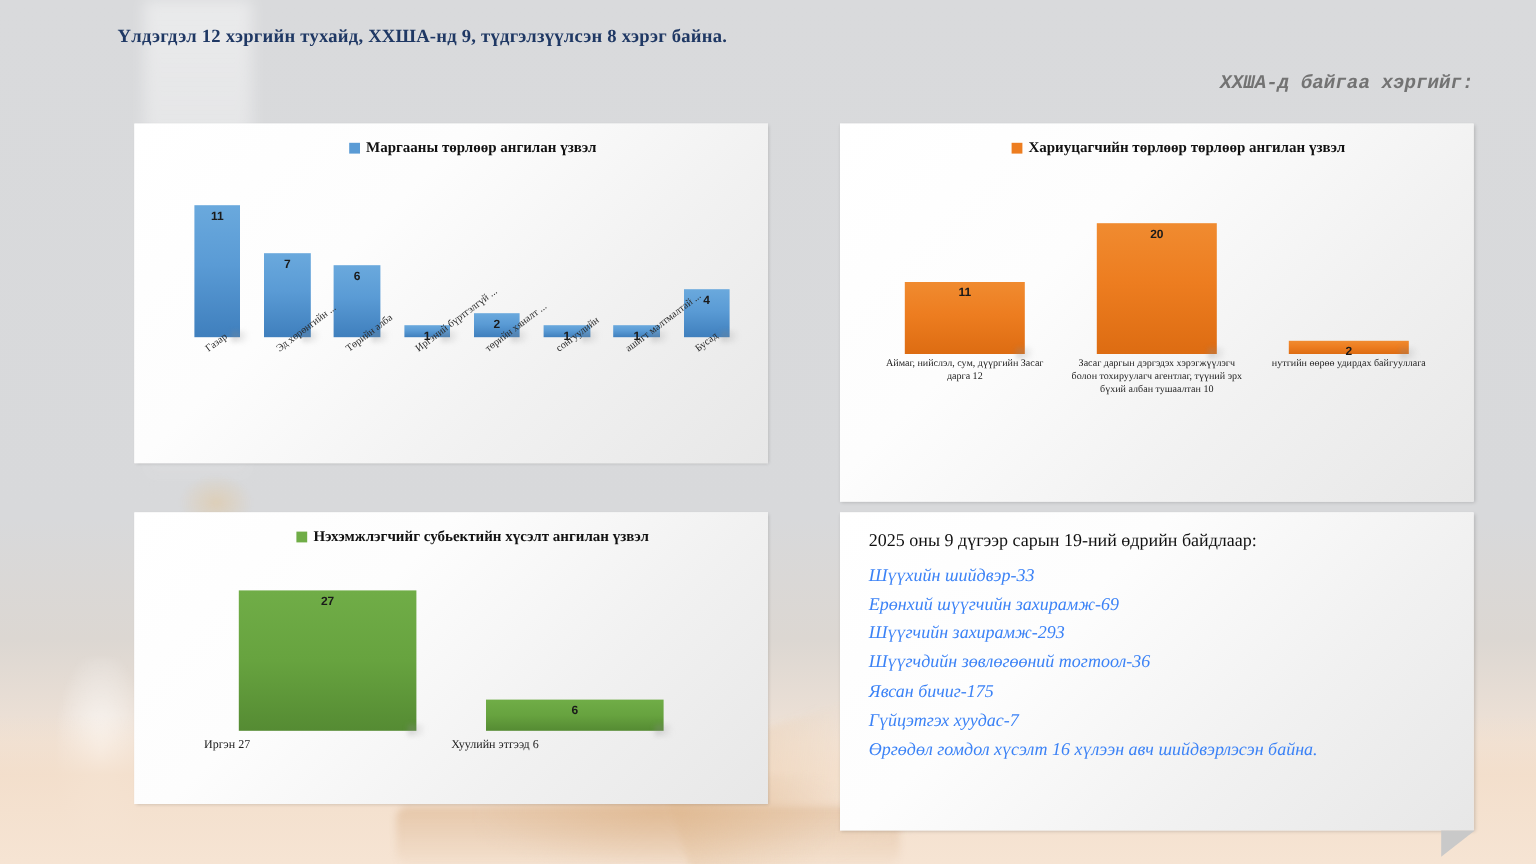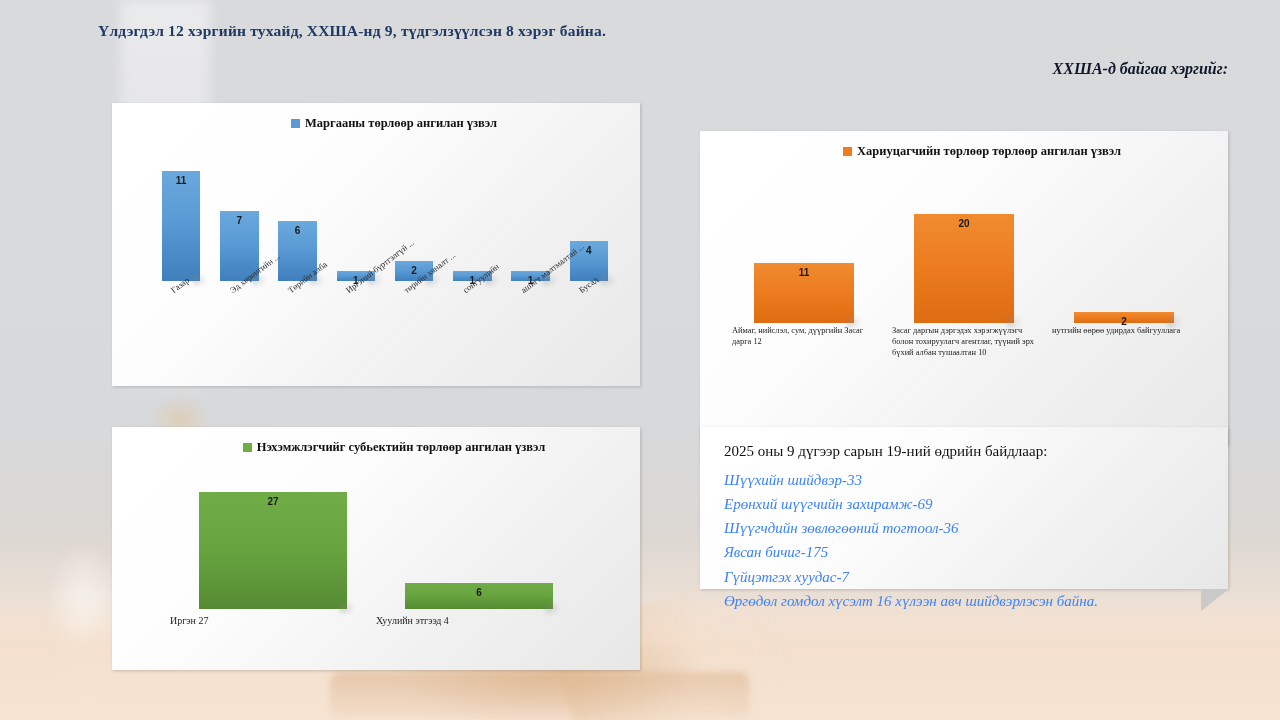--- a/index.html
+++ b/index.html
@@ -53,44 +53,44 @@
   }
 
   
   .title {
     position:absolute; left:98px; top:22px;
     font-weight:bold; font-size:15.5px; color:#1f3864;
     letter-spacing:.2px;
   }
   .subtitle {
     position:absolute; right:52px; top:60px;
-    font-weight:bold; font-style:italic; font-size:16px; color:#0f172a;
+    font-weight:bold; font-style:italic; font-size:16px; color:#737373;font-family:Liberation Mono, monospace;
   }
 
   
   .panel {
     position:absolute;
     background:#ffffff;
     box-shadow: 1px 1px 3px rgba(0,0,0,.18);
   }
   .panel-inner {
     position:absolute; inset:0;
     background: linear-gradient(135deg,#ffffff 0%,#fdfdfd 35%,#f1f1f1 68%,#e7e7e7 100%);
   }
   .fold {
     position:absolute; right:-1px; bottom:-22px;
     width:0; height:0;
     border-left: 28px solid #c9c9c9;
     border-bottom: 22px solid transparent;
   }
 
   #panel-chart1 { left:112px; top:103px; width:528px; height:283px; }
-  #panel-chart2 { left:700px; top:103px; width:528px; height:315px;margin-top:28px; }
+  #panel-chart2 { left:700px; top:103px; width:528px; height:315px; }
   #panel-chart3 { left:112px; top:427px; width:528px; height:243px; }
-  #panel-text   { left:700px; top:427px; width:528px; height:162px; }
+  #panel-text   { left:700px; top:427px; width:528px; height:265px; }
 
   
   .chart { position:absolute; inset:0; }
   .chart-legend {
     position:absolute; left:0; right:0; top:13px;
     text-align:center; font-size:12.5px; font-weight:bold; color:#111;
     font-family:"Liberation Serif", serif;
     padding-left:36px;
   }
   .legend-swatch {
@@ -122,21 +122,21 @@
   .rot-label {
     position:absolute;
     font-size:8.6px; color:#2b2b2b; white-space:nowrap;
     transform-origin: left top;
     transform: rotate(-37deg);
     font-family:"Liberation Serif", serif;
   }
 
   
   .cat-labels2 { position:absolute; left:0; right:0; display:flex; }
-  .cat2 { flex:1 1 0; font-size:8.4px; line-height:1.32; color:#222; padding:0 8px; }
+  .cat2 { flex:1 1 0; text-align:center; font-size:8.4px; line-height:1.32; color:#222; padding:0 8px; }
 
   
   .cat-labels3 { position:absolute; left:0; right:0; display:flex; }
   .cat3 { flex:1 1 0; text-align:left; font-size:10px; color:#222; }
 
   
   .txtbody { position:absolute; left:24px; top:13px; right:16px; }
   .txt-first { font-size:15px; color:#111; margin-bottom:5px; line-height:1.5; }
   .txt-line { font-size:15px; font-style:italic; color:#3b82f6; line-height:1.62; }
 </style>
@@ -249,50 +249,51 @@
         <div class="cat2">Засаг даргын дэргэдэх хэрэгжүүлэгч болон тохируулагч агентлаг, түүний эрх бүхий албан тушаалтан 10</div>
         <div class="cat2">нутгийн өөрөө удирдах байгууллага</div>
       </div>
   </div>
 </div>
 
 <div class="panel" id="panel-chart3">
   <div class="panel-inner"></div>
   <div class="chart">
     <div class="chart-legend">
-      <span class="legend-swatch" id="sw3" style="background: rgb(112, 173, 71);"></span><span>Нэхэмжлэгчийг субьектийн төрлөөр ангилан үзвэл</span>
+      <span class="legend-swatch" id="sw3" style="background: rgb(112, 173, 71);"></span><span>Нэхэмжлэгчийг субьектийн хүсэлт ангилан үзвэл</span>
     </div>
     <div class="plot" id="plot3" style="left:58px; right:58px; top:52px; height:130px;">
       <div class="bars" id="bars3">
           <div class="bar-slot">
             <div class="bar green" style="height: 117px; width: 72%;">
               <span class="val">27</span>
             </div>
           </div>
           <div class="bar-slot">
             <div class="bar green" style="height: 26px; width: 72%;">
               <span class="val">6</span>
             </div>
           </div>
         </div>
     </div>
     <div class="cat-labels3" id="cat3" style="top:188px; left:58px; right:58px;">
         <div class="cat3">Иргэн 27</div>
-        <div class="cat3">Хуулийн этгээд 4</div>
+        <div class="cat3">Хуулийн этгээд 6</div>
       </div>
   </div>
 </div>
 
 <div class="panel" id="panel-text">
   <div class="panel-inner"></div>
   <div class="txtbody">
     <div class="txt-first">2025  оны 9 дүгээр сарын 19-ний  өдрийн байдлаар:</div>
     <div id="txtlines">
         <div class="txt-line">Шүүхийн шийдвэр-33</div>
         <div class="txt-line">Ерөнхий шүүгчийн захирамж-69</div>
+        <div class="txt-line">Шүүгчийн захирамж-293</div>
         <div class="txt-line">Шүүгчдийн зөвлөгөөний тогтоол-36</div>
         <div class="txt-line">Явсан бичиг-175</div>
         <div class="txt-line">Гүйцэтгэх хуудас-7</div>
         <div class="txt-line">Өргөдөл гомдол хүсэлт 16 хүлээн авч шийдвэрлэсэн байна.</div>
       </div>
   </div>
   <div class="fold"></div>
 </div>
 
 </body></html>

